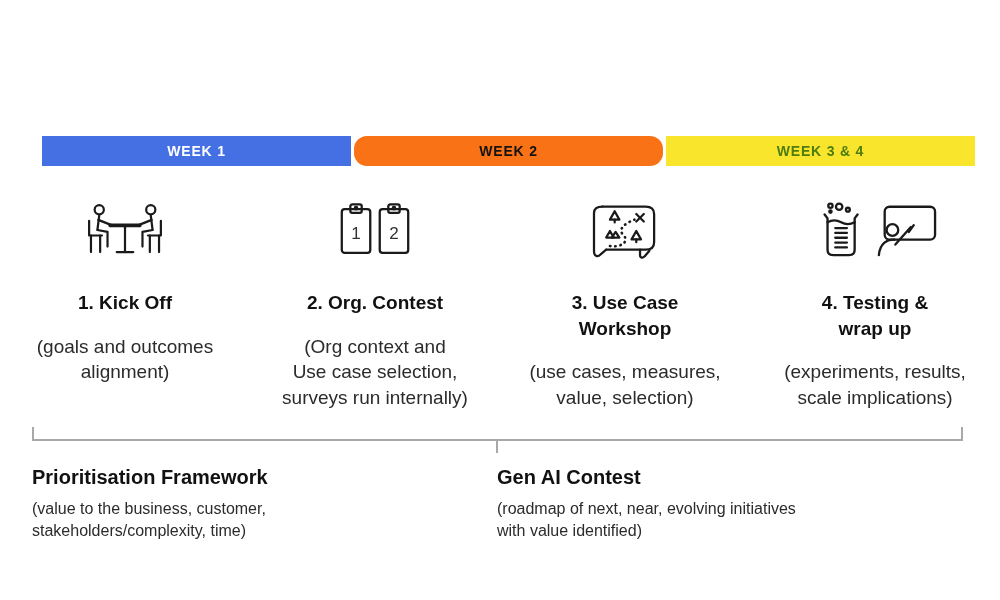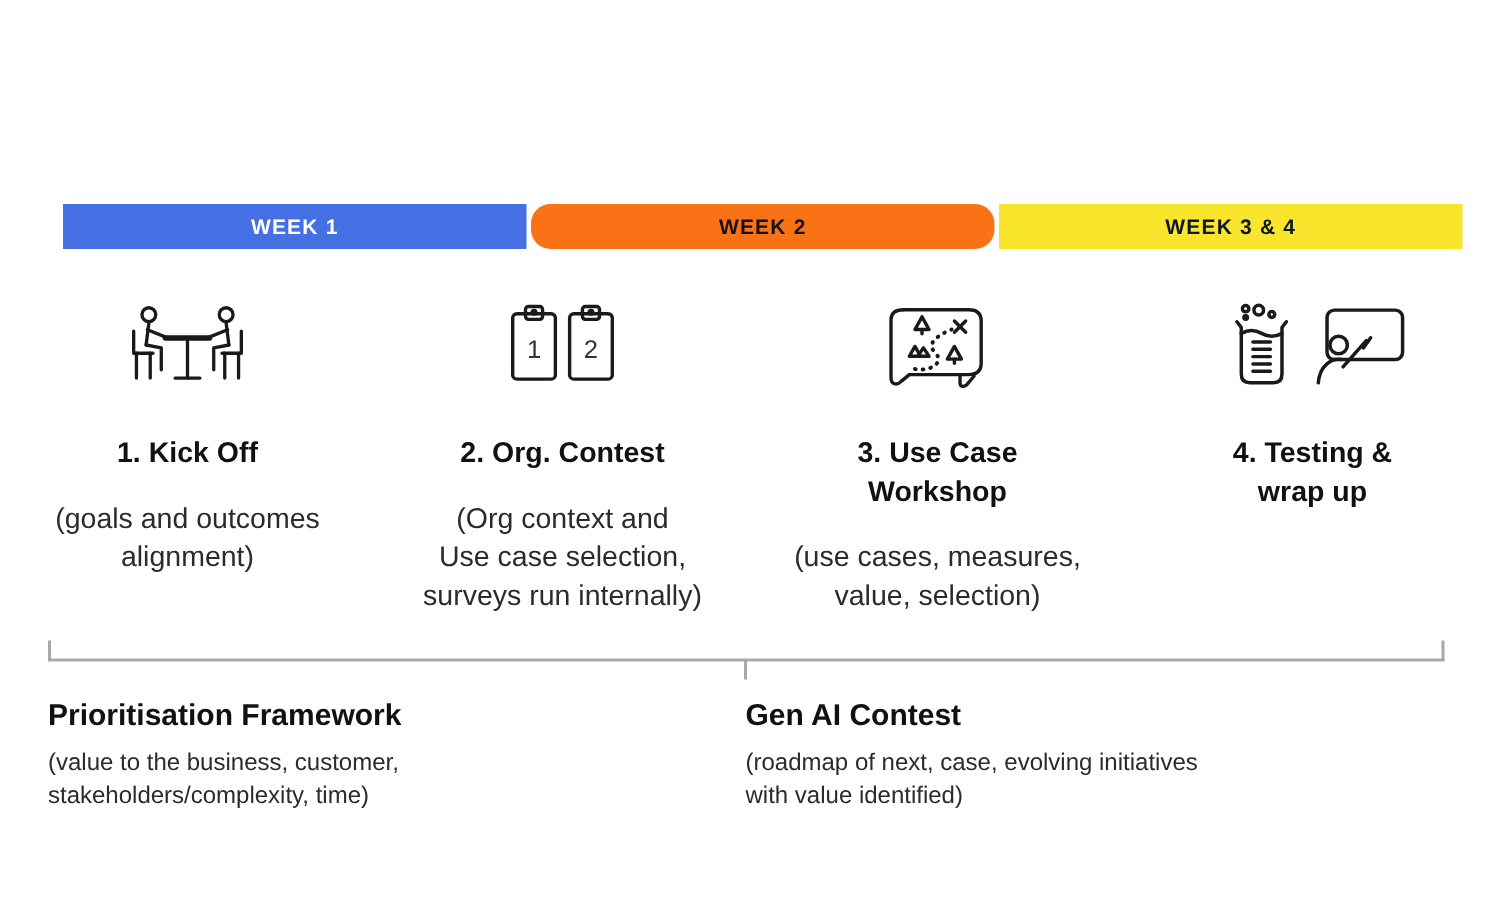--- a/index.html
+++ b/index.html
@@ -36,21 +36,21 @@
   .bottom-sub{margin-top:9px;font-size:16px;line-height:1.4;white-space:pre-line;color:#2b2b2b;}
 </style>
 </head>
 <body>
 
 <div class="page">
 
   <div class="weekbar">
     <div class="week-seg" style="background-color: rgb(68, 112, 227); color: rgb(255, 255, 255);">WEEK 1</div>
     <div class="week-seg" style="background-color: #f97316; color: rgb(19, 19, 19); border-radius: 13px;">WEEK 2</div>
-    <div class="week-seg" style="background-color: rgb(249, 229, 43); color: #0f172a;">WEEK 3 &amp; 4</div>
+    <div class="week-seg" style="background-color: rgb(249, 229, 43); color: #4d7c0f;">WEEK 3 &amp; 4</div>
   </div>
 
   <div class="phases">
 
     <div class="phase">
       <div class="icon-box">
         <svg class="lineart" width="92" height="62" viewBox="0 0 100 64">
           <line x1="34" y1="27" x2="66" y2="27" stroke-width="4"></line>
           <line x1="50" y1="29" x2="50" y2="56"></line>
           <line x1="41" y1="56" x2="59" y2="56"></line>
@@ -133,33 +133,35 @@
           <circle cx="38" cy="11" r="2"></circle>
           <rect x="76" y="8" width="52" height="34" rx="5"></rect>
           <circle cx="84" cy="32" r="6"></circle>
           <path d="M70,58 C71,46 79,41 86,42"></path>
           <line x1="87" y1="47" x2="103" y2="29"></line>
           <line x1="101" y1="34" x2="106" y2="27"></line>
         </svg>
       </div>
       <div class="phase-title">4. Testing &amp;
 wrap up</div>
+      <div class="phase-sub">(experiments, results,
+scale implications)</div>
     </div>
 
   </div>
 
   <div class="bracket-line" style="background-color: rgb(169, 169, 169);"></div>
   <div class="tick tick-left" style="background-color: rgb(169, 169, 169);"></div>
   <div class="tick tick-right" style="background-color: rgb(169, 169, 169);"></div>
   <div class="tick tick-mid" style="background-color: rgb(169, 169, 169);"></div>
 
   <div class="bottom-group bg-left">
     <div class="bottom-title">Prioritisation Framework</div>
     <div class="bottom-sub">(value to the business, customer,
 stakeholders/complexity, time)</div>
   </div>
   <div class="bottom-group bg-right">
     <div class="bottom-title">Gen AI Contest</div>
-    <div class="bottom-sub">(roadmap of next, case, evolving initiatives
+    <div class="bottom-sub">(roadmap of next, near, evolving initiatives
 with value identified)</div>
   </div>
 
 </div>
 
 </body></html>

